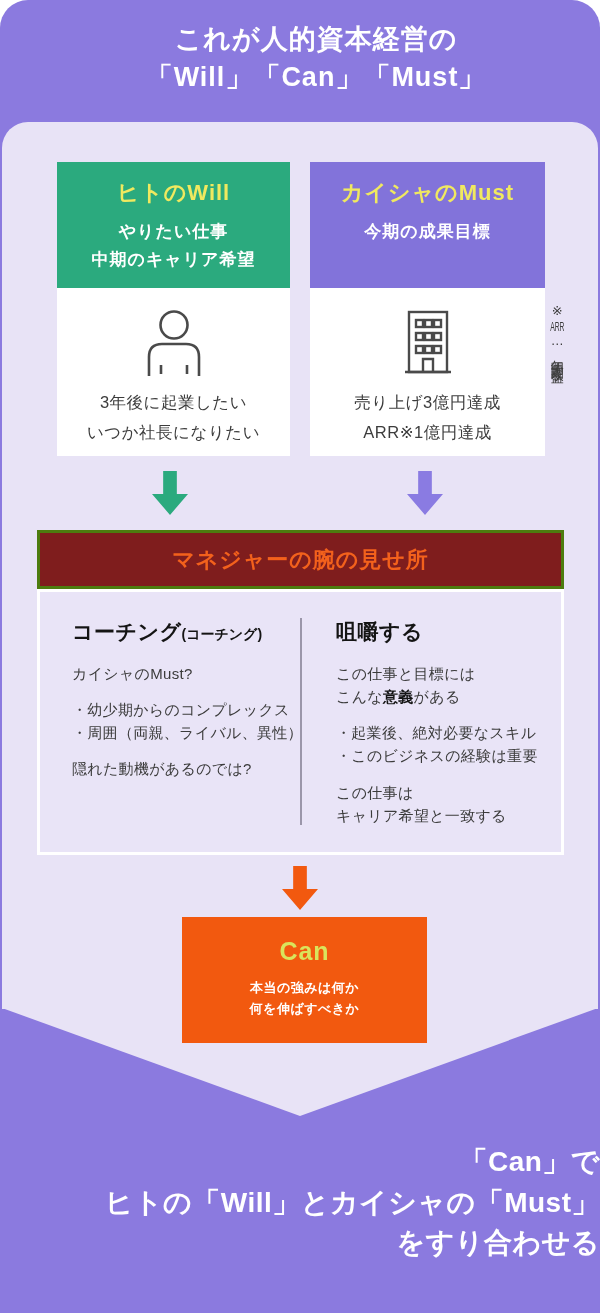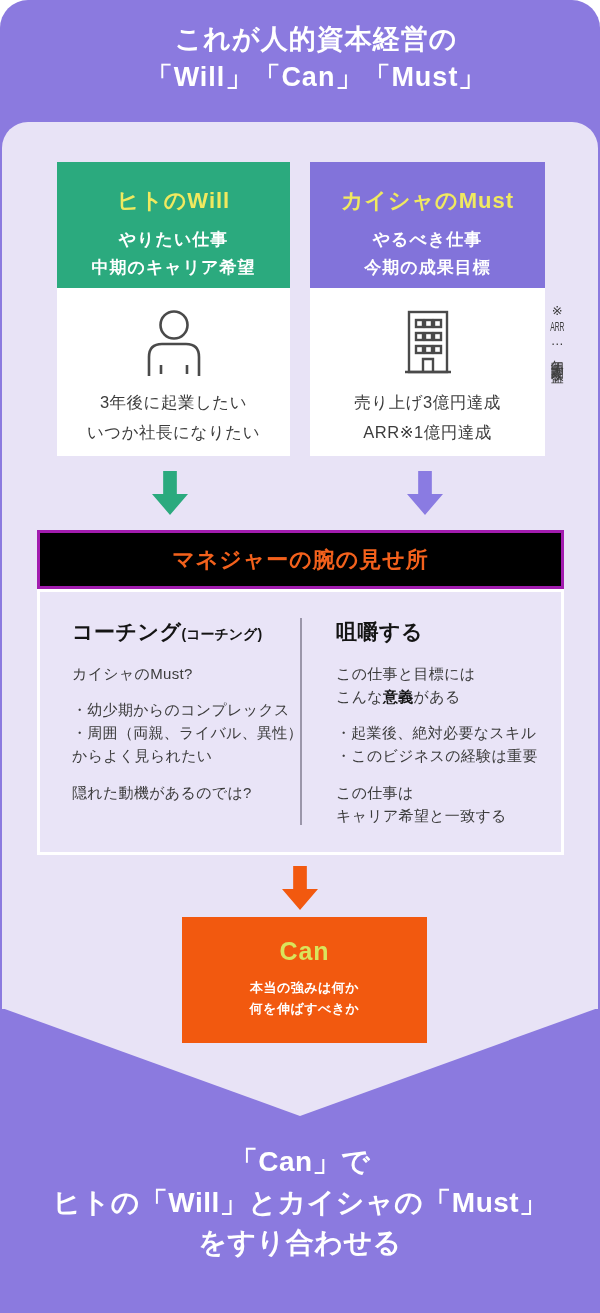--- a/index.html
+++ b/index.html
@@ -22,42 +22,42 @@
     clip-path:polygon(0 0,100% 0,50% 100%);
   }
   .title{
     position:absolute;left:16px;top:20px;width:600px;text-align:center;
     color:#ffffff;font-weight:800;font-size:27px;line-height:1.42;
     letter-spacing:1px;
   }
   .card{position:absolute;top:162px;}
   .card-will{left:57px;width:233px;}
   .card-must{left:310px;width:235px;}
-  .card-header{height:126px;text-align:center;box-sizing:border-box;padding-top:24px;}
+  .card-header{height:126px;text-align:center;box-sizing:border-box;padding-top:16px;}
   .card-will .card-header{background:#2BAA7E;}
   .card-must .card-header{background:#8273DA;}
   .card-header .hd{font-size:22px;font-weight:800;color:#F0E95F;letter-spacing:1px;}
   .card-header .sub{margin-top:10px;color:#ffffff;font-size:17px;line-height:1.65;font-weight:600;letter-spacing:1px;}
   .card-body{height:168px;background:#ffffff;text-align:center;box-sizing:border-box;padding-top:16px;}
   .card-body .icon{height:76px;display:flex;align-items:center;justify-content:center;}
   .card-body .body-text{margin-top:8px;color:#3C3C3C;font-size:16.5px;line-height:1.8;letter-spacing:0.5px;}
   .v-note{
     position:absolute;left:546px;top:303px;height:170px;
     writing-mode:vertical-rl;text-orientation:upright;
     color:#3B3B3B;font-size:13px;letter-spacing:2px;line-height:1.6;
   }
   .v-note .tcy{text-combine-upright:all;letter-spacing:0;}
   .down-arrow{position:absolute;width:36px;height:44px;
     clip-path:polygon(31% 0,69% 0,69% 52%,100% 52%,50% 100%,0 52%,31% 52%);}
   .arrow-green{left:152px;top:471px;background:#2BAA7E;}
   .arrow-purple{left:407px;top:471px;background:#8A7BE2;}
   .arrow-orange{left:282px;top:866px;background:#F2590F;}
   .pink-band{
     position:absolute;left:37px;top:530px;width:527px;height:59px;
-    box-sizing:border-box;border:3px solid #a21caf;background:#000000;
+    box-sizing:border-box;border:3px solid #4d7c0f;background:#7f1d1d;
     display:flex;align-items:center;justify-content:center;
     color:#F3611C;font-size:22px;font-weight:800;letter-spacing:1px;
   }
   .cols-box{
     position:absolute;left:37px;top:589px;width:527px;height:266px;
     box-sizing:border-box;border:3px solid #ffffff;background:#E9E4F7;
   }
   .col{position:absolute;top:24px;color:#3B3B3B;font-size:15px;line-height:1.55;letter-spacing:0.3px;}
   .col-left{left:32px;width:232px;}
   .col-right{left:296px;width:215px;}
@@ -66,21 +66,21 @@
   .col p{margin:13px 0 0 0;}
   .col b{font-weight:800;color:#141414;}
   .col-divider{position:absolute;left:260px;top:26px;width:2px;height:207px;background:#9B96AA;}
   .can-box{
     position:absolute;left:182px;top:917px;width:245px;height:126px;
     background:#F2590F;text-align:center;box-sizing:border-box;padding-top:20px;
   }
   .can-box .hd{color:#D9E45C;font-size:25px;font-weight:800;letter-spacing:1px;}
   .can-box .sub{margin-top:12px;color:#ffffff;font-size:13px;font-weight:600;line-height:1.6;letter-spacing:0.5px;}
   .bottom-text{
-    position:absolute;left:0;top:1142px;width:600px;text-align:center;
+    position:absolute;left:0;top:1142px;width:600px;text-align:right;
     color:#ffffff;font-size:28px;font-weight:800;line-height:1.45;letter-spacing:0.5px;
   }
   svg{display:block;}
 </style>
 </head>
 <body>
 
 <div class="page">
   <div class="purple-bg"></div>
   <div class="lavender-body"></div>
@@ -112,21 +112,20 @@
         <div>3年後に起業したい</div>
         <div>いつか社長になりたい</div>
       </div>
     </div>
   </div>
 
   <div class="card card-must">
     <div class="card-header">
       <div class="hd">カイシャのMust</div>
       <div class="sub">
-        <div>やるべき仕事</div>
         <div>今期の成果目標</div>
       </div>
     </div>
     <div class="card-body">
       <div class="icon">
         <svg width="72" height="72" viewBox="0 0 72 72" fill="none" stroke="#4A4A4A" stroke-width="2.4">
           <rect x="17" y="6" width="38" height="60"></rect>
           <rect x="24" y="14" width="7" height="7"></rect>
             <rect x="33" y="14" width="7" height="7"></rect>
             <rect x="42" y="14" width="7" height="7"></rect>
@@ -157,21 +156,20 @@
   </div>
 
   <div class="cols-box">
     <div class="col col-left">
       <div class="col-heading"><span>コーチング</span><span class="suffix">(コーチング)</span></div>
       <p>カイシャのMust?</p>
       <p class="bullets">
         </p>
         <div>・幼少期からのコンプレックス</div>
         <div>・周囲（両親、ライバル、異性）</div>
-        <div>からよく見られたい</div>
       <p></p>
       <p>隠れた動機があるのでは?</p>
     </div>
     <div class="col-divider"></div>
     <div class="col col-right">
       <div class="col-heading">咀嚼する</div>
       <p>
         </p>
         <div>この仕事と目標には</div>
         <div><span>こんな</span><b>意義</b><span>がある</span></div>

